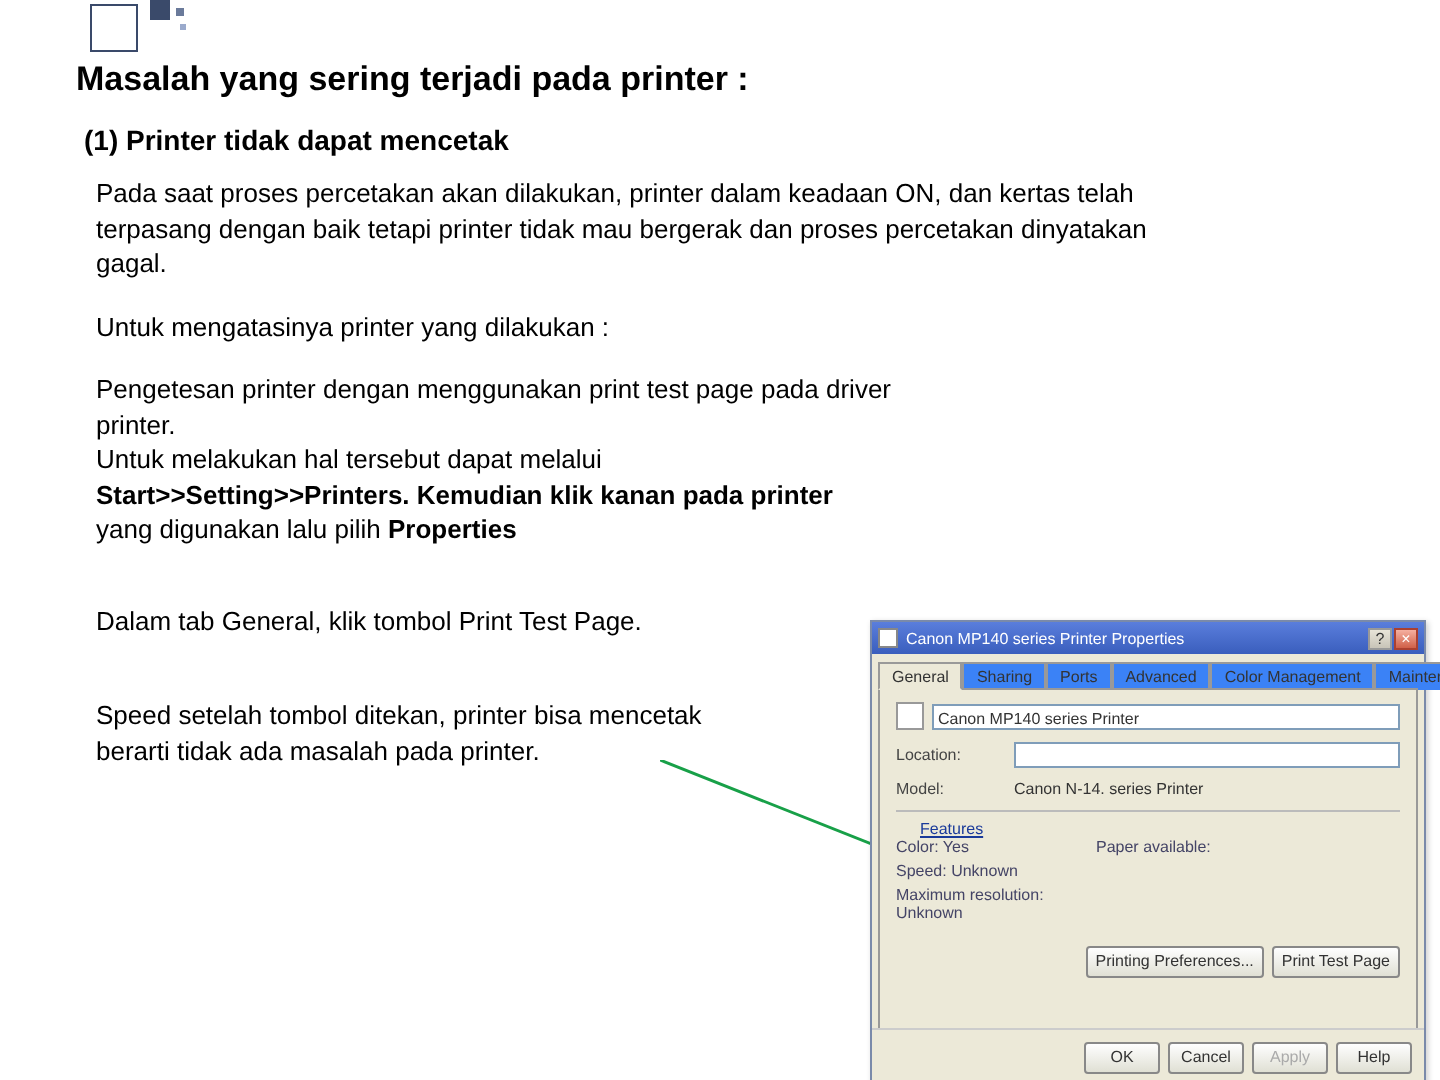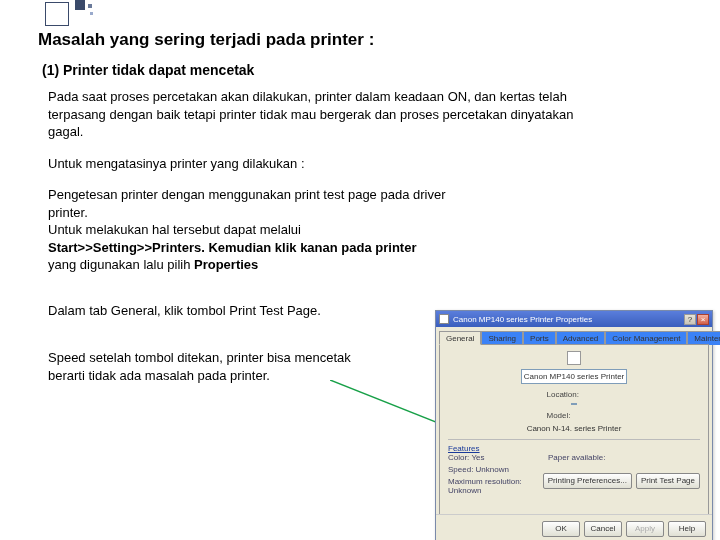--- a/index.html
+++ b/index.html
@@ -119,30 +119,30 @@
   .tab.active { background:#ece9d8; border-bottom:1px solid #ece9d8; z-index:2; }
   .tab.inactive { background:#3b82f6; }
   .tabpanel {
     margin: 0 3px 3px 3px;
     border:1px solid #999;
     background:#ece9d8;
     height: 176px;
     padding: 6px 8px;
     position: relative;
   }
-  .field-row { display:flex; align-items:center; margin-bottom:6px; gap:4px;flex-direction:column;}
+  .field-row { display:flex; align-items:center; margin-bottom:6px; gap:4px;}
   .field-row label { width:55px; font-size:8px; color:#444;}
   .tinput {
     flex:1; height:13px; background:#fff; border:1px solid #7f9db9;
     font-size:8px; padding:0 2px; line-height:13px; color:#333;
   }
   .row-line { border-top:1px solid #bbb; margin:6px 0 4px 0; }
   .info-row { display:flex; font-size:8px; color:#446; margin-bottom:3px; }
   .info-row .k { width:100px; }
-  .info-link { color:#1a3a9a; text-decoration:underline; font-size:8px; margin-left:0; }
+  .info-link { color:#1a3a9a; text-decoration:underline; font-size:8px; margin-left:12px; }
   .dlg-buttons-top {
     position:absolute; bottom:30px; right:8px; display:flex; gap:4px;
   }
   .btn {
     min-width:60px; height:16px;
     background: linear-gradient(#fefefe,#e0e0d4);
     border:1px solid #888;
     border-radius:2px;
     font-size:8px; text-align:center; line-height:14px;
     padding: 0 4px;

